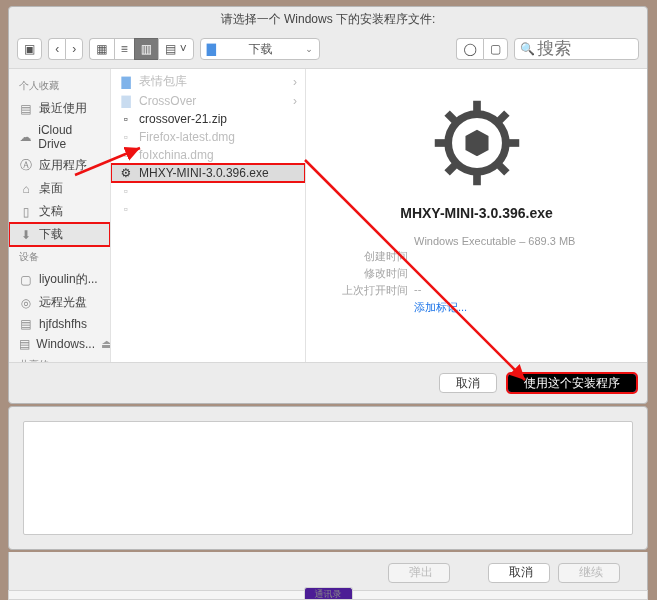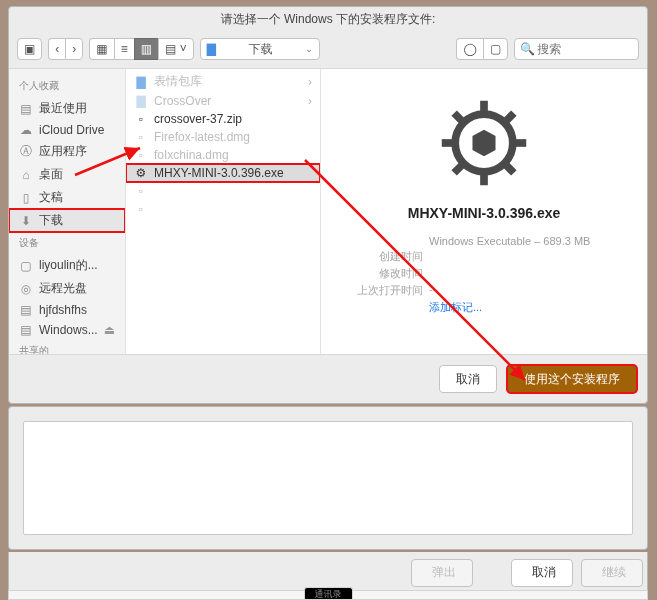--- a/index.html
+++ b/index.html
@@ -8,24 +8,24 @@
 .title { text-align: center; padding: 4px 0 6px; font-size: 12px; color: #444; }
 .toolbar { display: flex; align-items: center; padding: 4px 8px 8px; gap: 6px; border-bottom: 1px solid #d8d8d8; }
 .tbtn { height: 22px; background: #fff; border: 1px solid #c3c3c3; border-radius: 4px; display: flex; align-items: center; justify-content: center; padding: 0 6px; color: #555; font-size: 12px; }
 .seg { display: flex; }
 .seg .tbtn { border-radius: 0; border-right: none; }
 .seg .tbtn:first-child { border-radius: 4px 0 0 4px; }
 .seg .tbtn:last-child { border-radius: 0 4px 4px 0; border-right: 1px solid #c3c3c3; }
 .seg .tbtn.active { background: #7a7a7a; color: #fff; border-color: #6a6a6a; }
 .pathsel { flex: 0 0 120px; justify-content: space-between; }
 .search { flex: 1; position: relative; }
-.search input { width: 100%; height: 22px; border: 1px solid #c3c3c3; border-radius: 4px; padding: 0 6px 0 22px; font-size: 12px; background: #fff; }
+.search input { width: 100%; height: 22px; border: 1px solid #c3c3c3; border-radius: 4px; padding: 0 6px 0 22px; font-size: 17px; background: #fff; }
 .search .sicon { position: absolute; left: 6px; top: 50%; transform: translateY(-50%); color: #999; }
 .body { flex: 1; display: flex; background: #fff; overflow: hidden; }
-.sidebar { width: 117px; background: #f3f3f3; border-right: 1px solid #e2e2e2; overflow-y: auto; padding-top: 6px; }
+.sidebar { width: 102px; background: #f3f3f3; border-right: 1px solid #e2e2e2; overflow-y: auto; padding-top: 6px; }
 .section { font-size: 10px; color: #8a8a8a; padding: 4px 10px; }
 .sitem { display: flex; align-items: center; gap: 6px; padding: 3px 10px; color: #444; font-size: 12px; position: relative; }
 .sitem .sicon { width: 14px; color: #8a8a8a; text-align: center; }
 .sitem.sel { background: #e6e6e6; }
 .hl-red { outline: 2px solid #e11; outline-offset: -1px; }
 .filecol { width: 195px; border-right: 1px solid #e2e2e2; overflow-y: auto; padding-top: 2px; }
 .frow { display: flex; align-items: center; gap: 6px; padding: 2px 8px; font-size: 12px; color: #bdbdbd; position: relative; }
 .frow.enabled { color: #333; }
 .frow.sel { background: #dcdcdc; }
 .frow .ficon { width: 14px; text-align: center; }
@@ -34,29 +34,29 @@
 .previewicon { display: flex; justify-content: center; margin-top: 16px; }
 .previewname { text-align: center; margin-top: 14px; font-size: 14px; font-weight: 600; color: #222; }
 .kv { margin-top: 14px; font-size: 11px; }
 .kvrow { display: flex; gap: 6px; margin-bottom: 2px; }
 .kvrow .k { width: 90px; text-align: right; color: #a6a6a6; }
 .kvrow .v { color: #333; }
 .kvrow .v.gray { color: #a6a6a6; }
 .kvrow .v.link { color: #1a73e8; }
 .kvrow.head .v { color: #9c9c9c; }
 .footer { border-top: 1px solid #d8d8d8; padding: 10px; display: flex; justify-content: flex-end; gap: 10px; }
-.btn { height: 28px; padding: 0 16px; border: 1px solid #c3c3c3; border-radius: 4px; background: #fff; font-size: 12px; color: #333; display: flex; align-items: center; }
-.btn.primary { background: #a16207; border-color: #2a6ed6; color: #fff; text-align: right; }
+.btn { height: 20px; padding: 0 16px; border: 1px solid #c3c3c3; border-radius: 4px; background: #fff; font-size: 12px; color: #333; display: flex; align-items: center; }
+.btn.primary { background: #000000; border-color: #2a6ed6; color: #fff; text-align: right; }
 .panel2 { position: absolute; left: 8px; top: 406px; width: 640px; height: 144px; background: #ececec; border: 1px solid #b7b7b7; border-radius: 4px; }
 .panel2 .inner { position: absolute; inset: 14px; border: 1px solid #c9c9c9; border-radius: 2px; background: #fff; }
 .subbar { position: absolute; left: 8px; top: 552px; width: 640px; height: 42px; background: #ececec; border: 1px solid #b7b7b7; border-top: none; display: flex; align-items: center; }
 .subbar .btn { margin-left: 8px; padding-left: 20px; }
 .subbar .btn.disabled { color: #bbb; background: #f4f4f4; }
 .tabstrip { position: absolute; left: 8px; top: 590px; width: 640px; height: 10px; background: #f5f5f5; border: 1px solid #d4d4d4; display: flex; justify-content: center; }
-.tab { background: #000000; border: 1px solid #d4d4d4; border-bottom: none; padding: 0 10px; font-size: 9px; color: #888; border-radius: 3px 3px 0 0; margin-top: -4px; text-align: right; }
+.tab { background: #4c1d95; border: 1px solid #d4d4d4; border-bottom: none; padding: 0 10px; font-size: 9px; color: #888; border-radius: 3px 3px 0 0; margin-top: -4px; text-align: right; }
 svg.arrow { position: absolute; pointer-events: none; z-index: 50; }
 .gear-svg { width: 96px; height: 96px; }
 </style>
 </head>
 <body>
 
 <div class="dialog">
   <div class="title">请选择一个 Windows 下的安装程序文件:</div>
 
   <div class="toolbar">
@@ -161,21 +161,21 @@
           <span>表情包库</span>
           <span class="chev">›</span>
         </div>
       <div class="frow">
           <span class="ficon" style="color:#c9dcf0">▇</span>
           <span>CrossOver</span>
           <span class="chev">›</span>
         </div>
       <div class="frow enabled">
           <span class="ficon">▫</span>
-          <span>crossover-37.zip</span>
+          <span>crossover-21.zip</span>
         </div>
       <div class="frow">
           <span class="ficon">▫</span>
           <span>Firefox-latest.dmg</span>
         </div>
       <div class="frow">
           <span class="ficon">▫</span>
           <span>foIxchina.dmg</span>
         </div>
       <div class="frow enabled sel hl-red">
@@ -258,18 +258,18 @@
 
 <div class="panel2">
   <div class="inner"></div>
 </div>
 
 <div class="subbar">
   <div style="flex:1"></div>
   <div class="btn disabled">弹出</div>
   <div style="width:30px"></div>
   <div class="btn">取消</div>
-  <div class="btn disabled" style="margin-right:4px">继续</div>
+  <div class="btn disabled" style="margin-right:27px">继续</div>
 </div>
 
 <div class="tabstrip">
   <div class="tab">通讯录</div>
 </div>
 
 </body></html>

